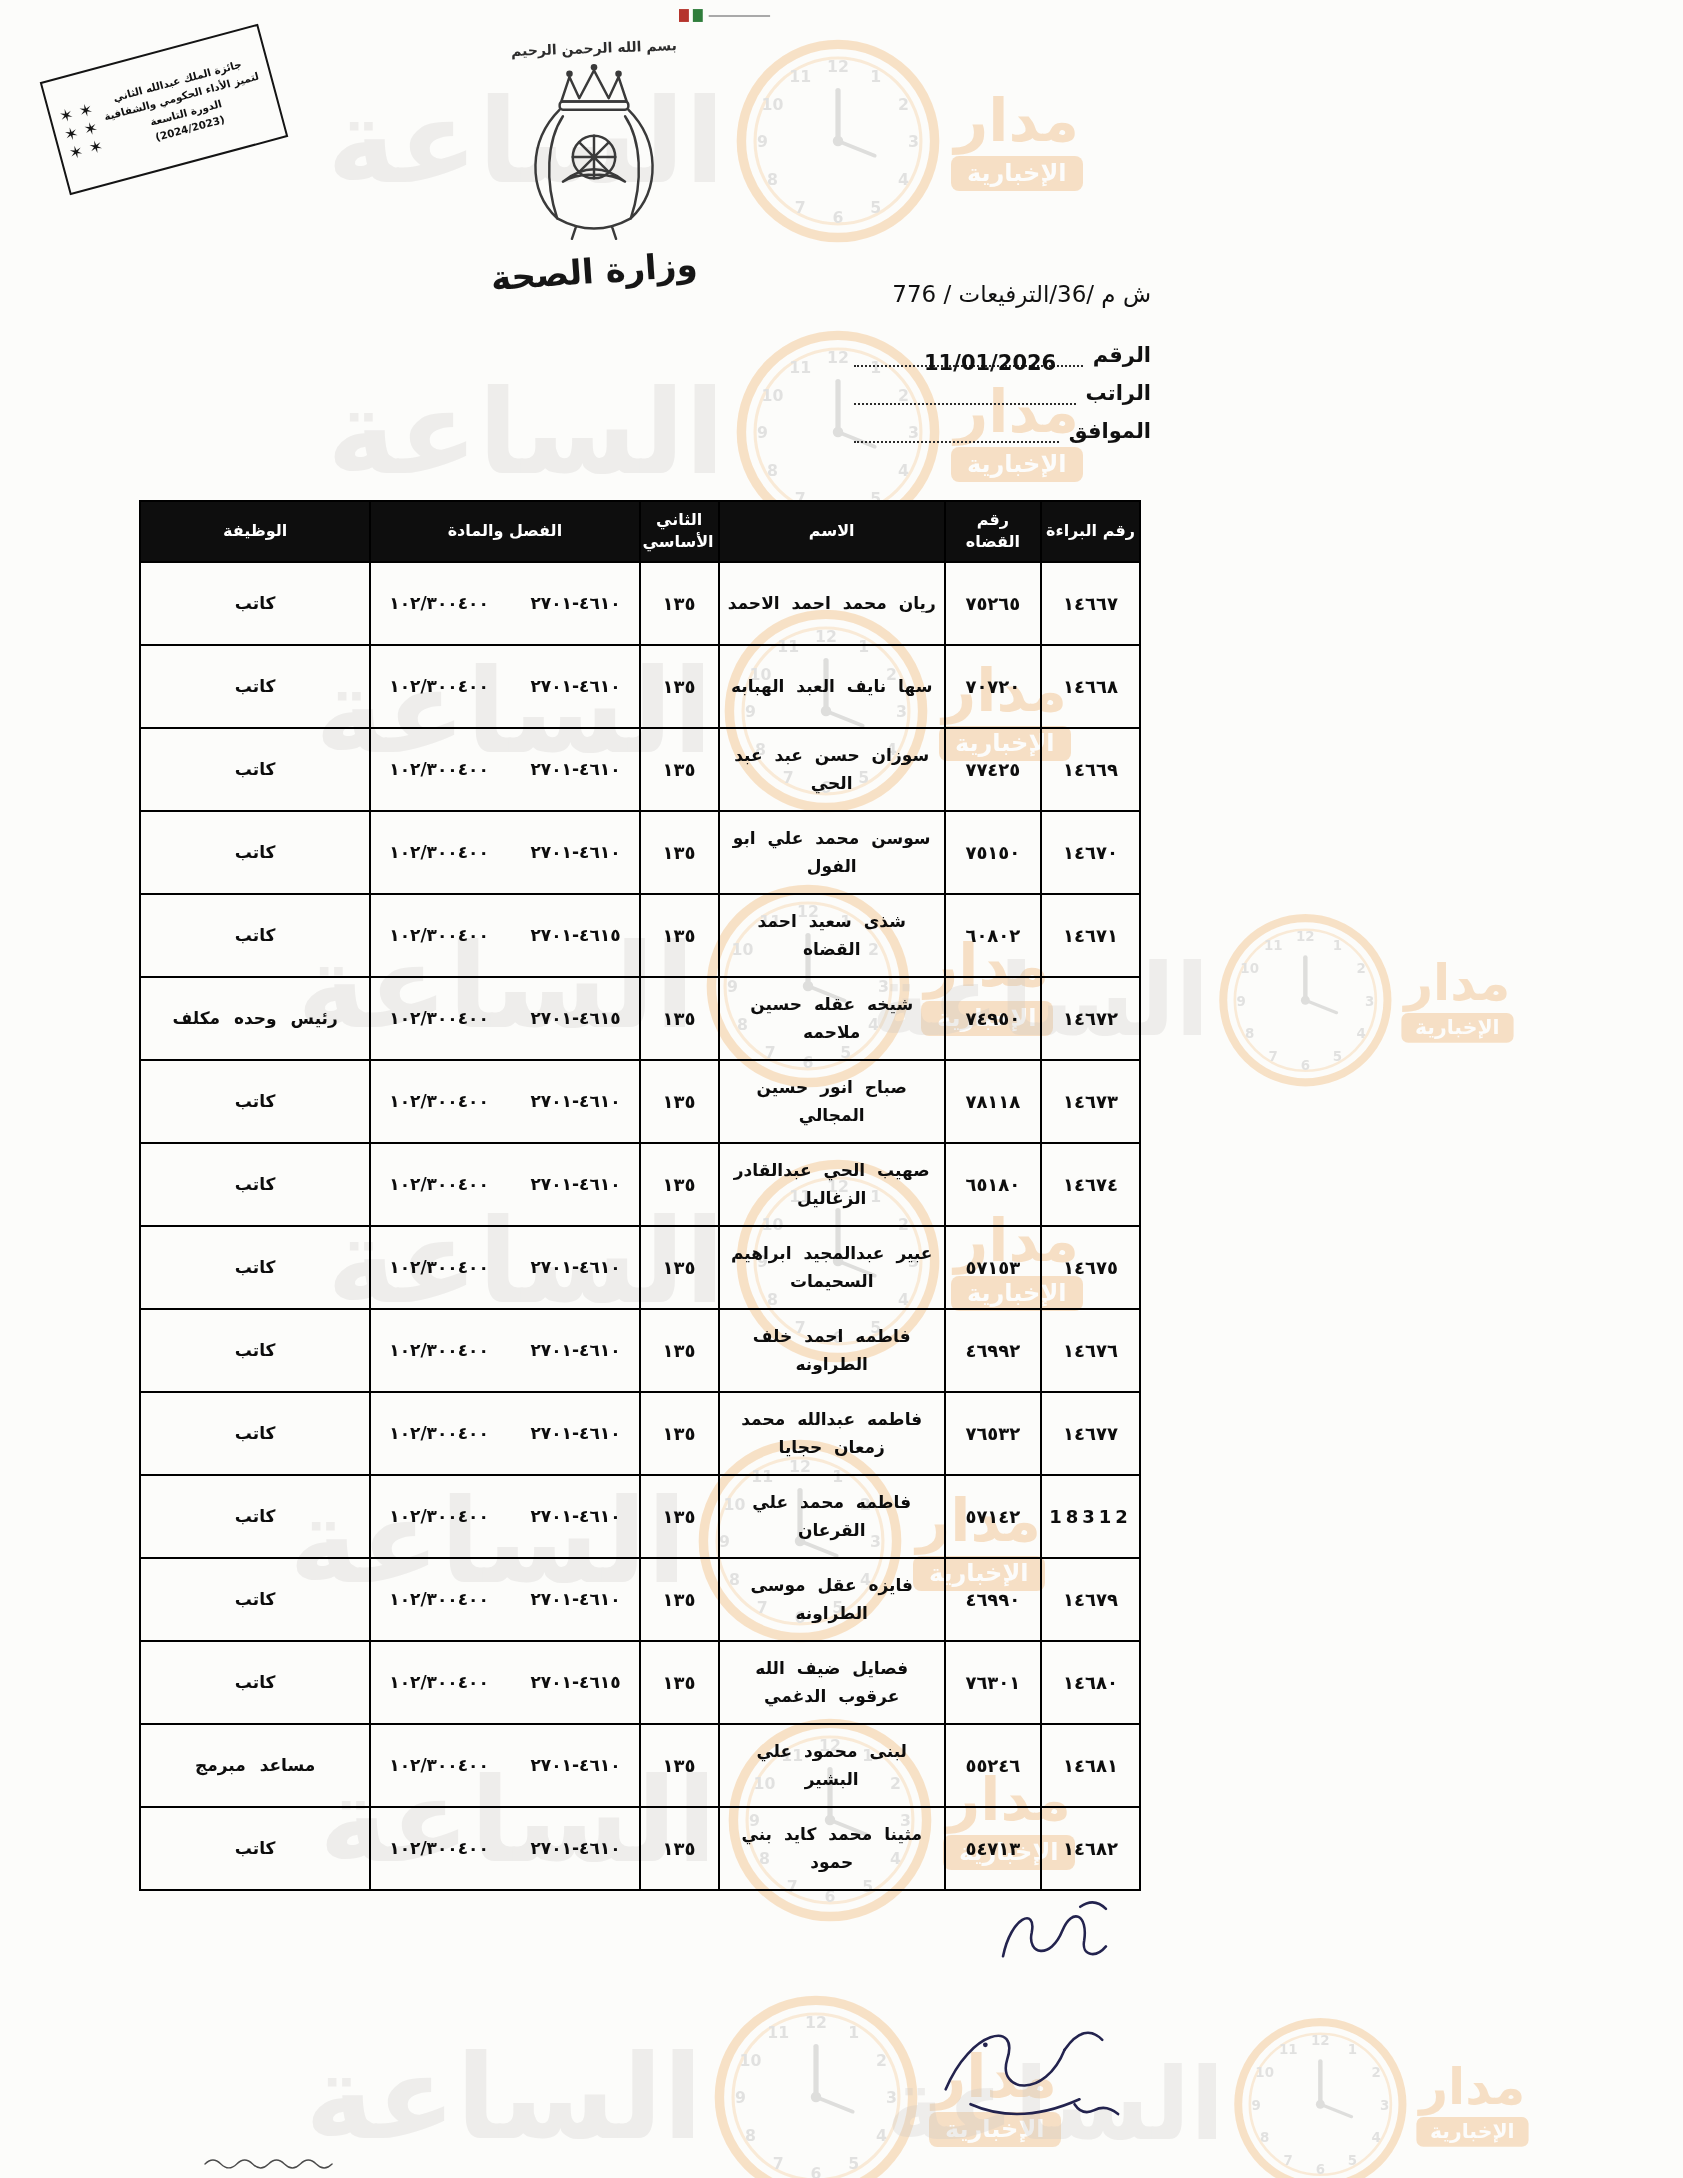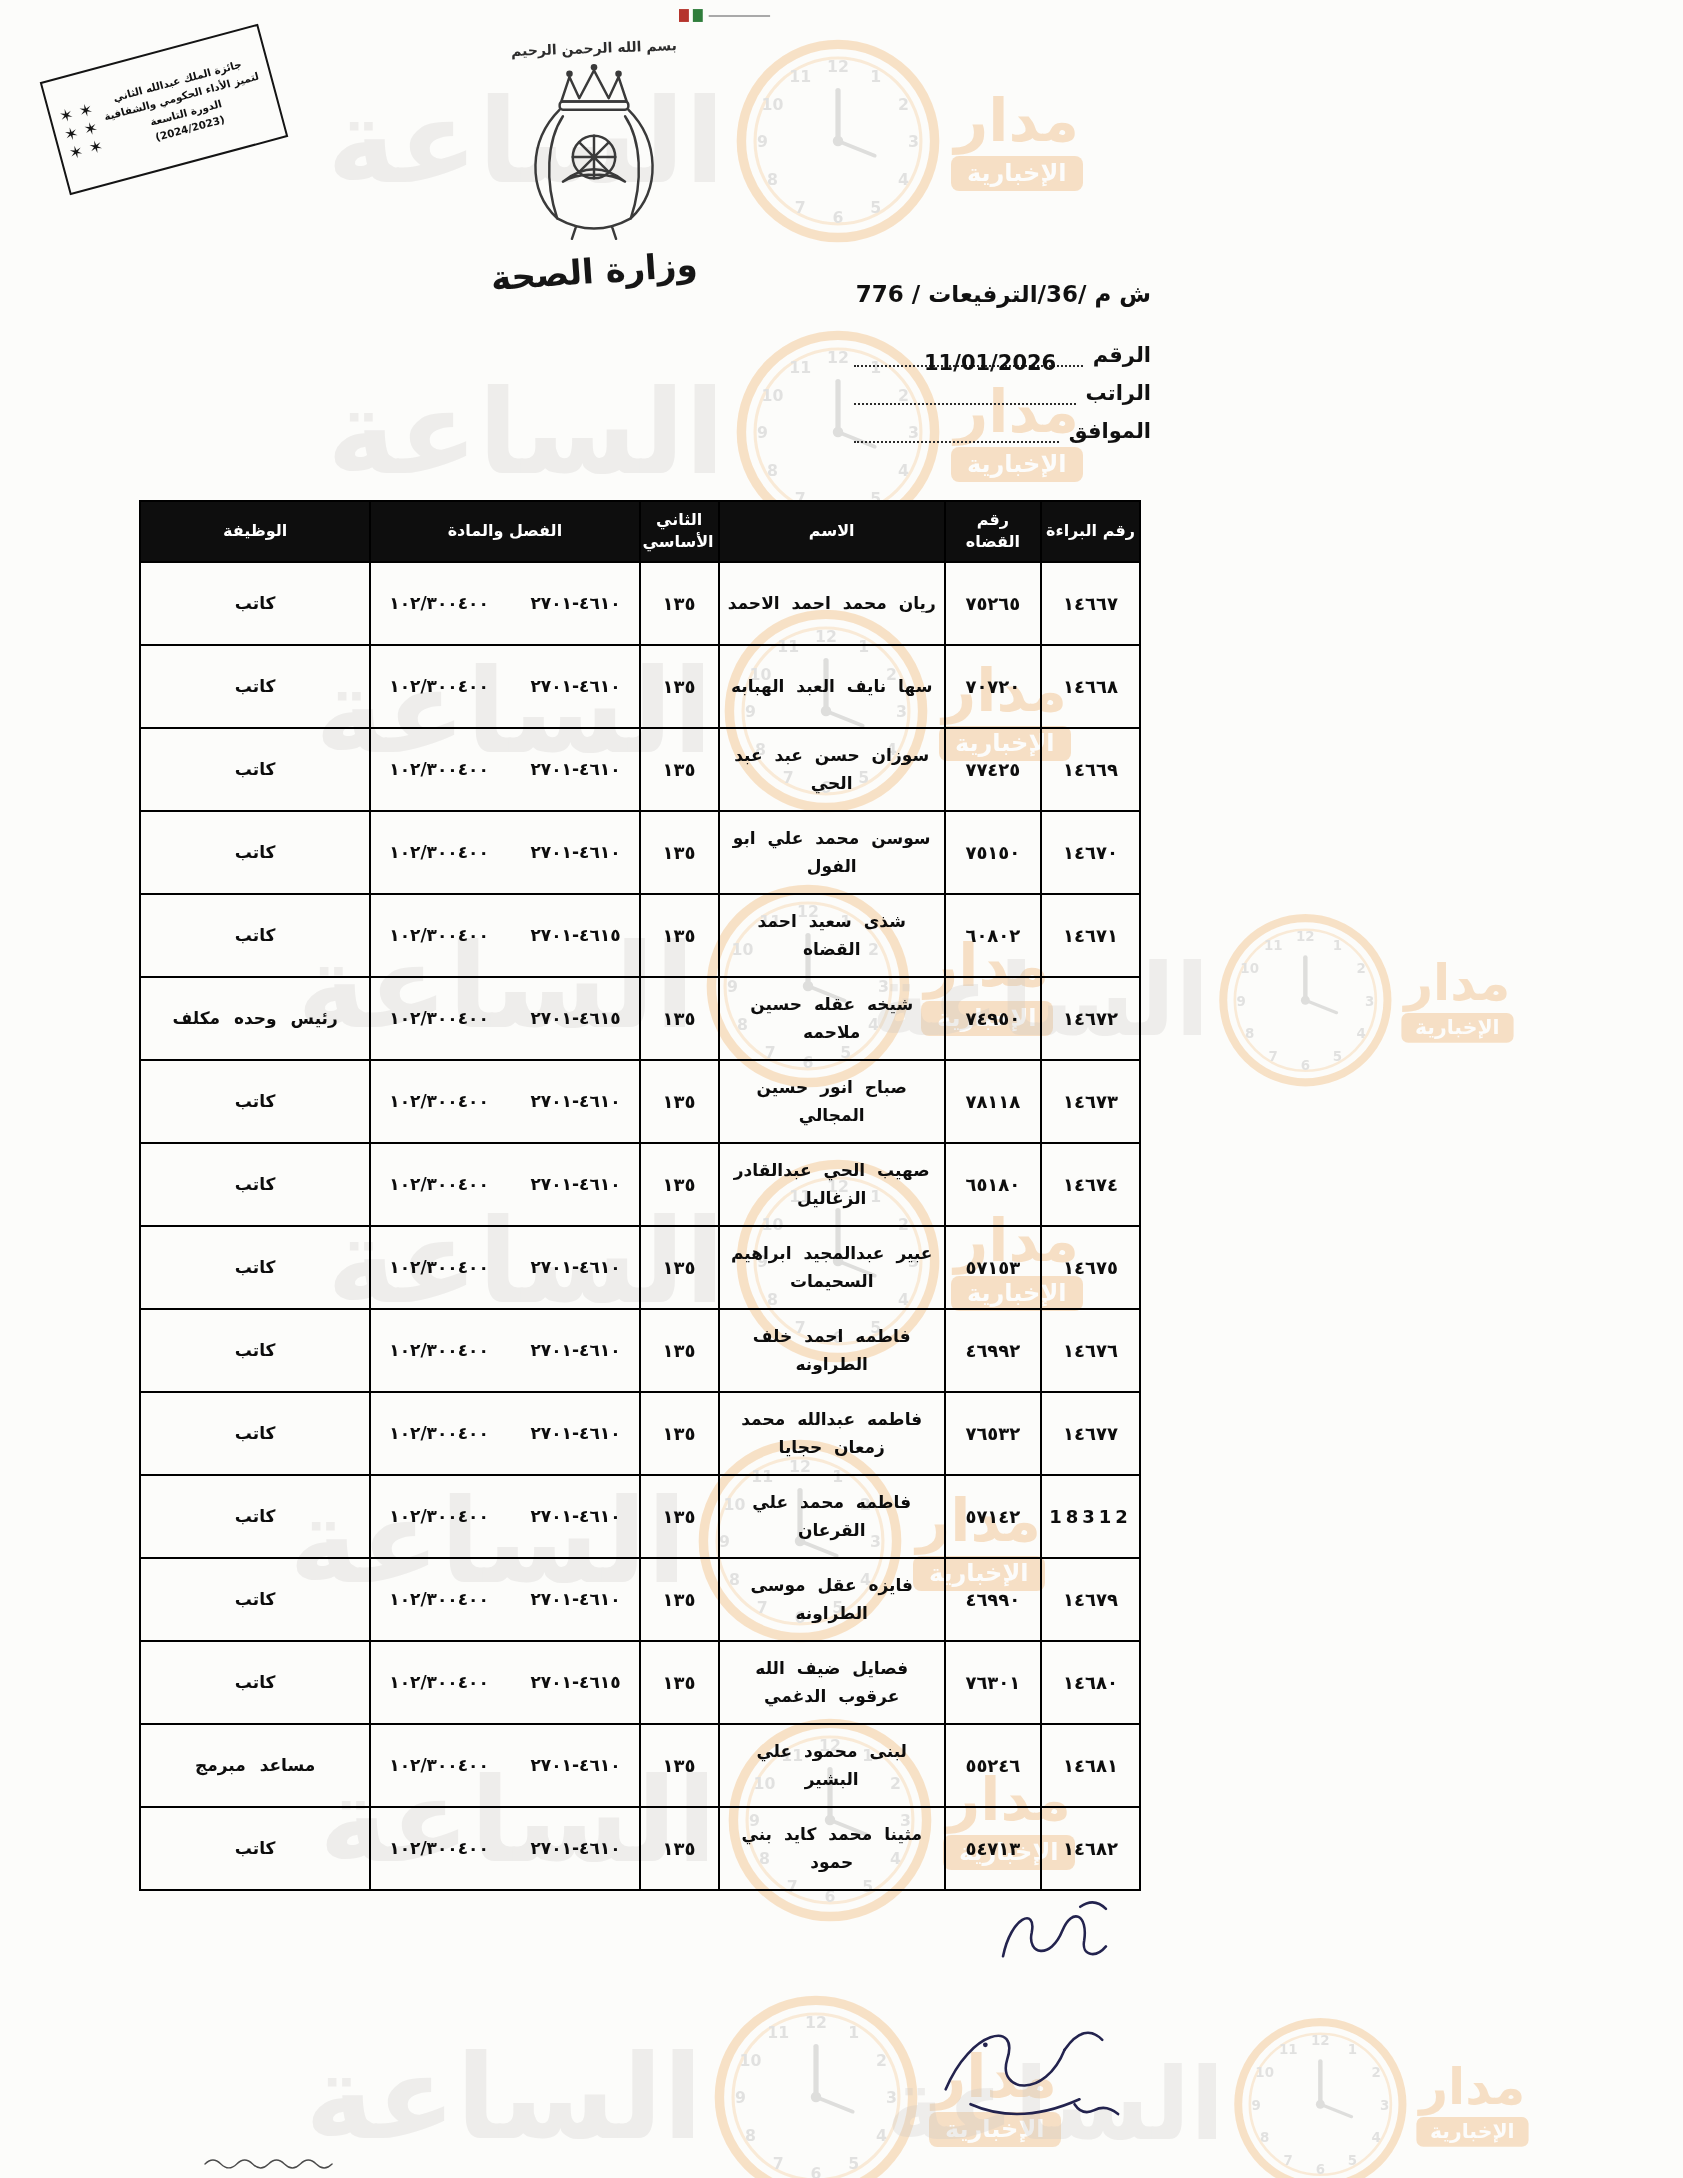--- a/index.html
+++ b/index.html
@@ -34,21 +34,21 @@
   .stamp .stars{display:grid;grid-template-columns:1fr 1fr;gap:2px 6px;font-size:17px;color:#151515;line-height:1}
   
   .emblem-block{position:absolute;left:473px;top:40px;width:242px;z-index:2;text-align:center}
   .basmala{font-size:14px;font-weight:bold;color:#2d2d2d;margin-bottom:3px;transform:rotate(-2deg)}
   .emblem-svg{width:166px;height:188px;display:block;margin:0 auto}
   .emblem-svg *{stroke:#3a3a3a;fill:none;stroke-width:3;stroke-linecap:round;stroke-linejoin:round}
   .emblem-svg .dotfill{fill:#3a3a3a;stroke:none}
   .ministry{font-size:34px;font-weight:bold;color:#161616;margin-top:4px;transform:rotate(-4deg);letter-spacing:1px}
   
   .refblock{position:absolute;right:532px;top:281px;width:297px;z-index:2;direction:rtl}
-  .refline{font-size:23px;font-weight:bold;letter-spacing:0.5px;margin-bottom:22px;white-space:nowrap}
+  .refline{font-size:23px;font-weight:normal;letter-spacing:0.5px;margin-bottom:22px;white-space:nowrap}
   .fieldrow{display:flex;align-items:flex-end;gap:10px;height:38px;font-size:21px;font-weight:bold}
   .fieldrow .dots{flex:1;border-bottom:2.5px dotted #2b2b2b;height:24px;position:relative}
   .dateval{position:absolute;left:70px;top:-30px;font-size:21px;font-weight:bold;direction:ltr;white-space:nowrap}
   
   .maintable{
     position:absolute;left:139px;top:500px;width:1002px;z-index:1;
     border-collapse:collapse;direction:rtl;table-layout:fixed;background:transparent;
   }
   .maintable th{
     background:#0e0e0e;color:#fff;font-size:16px;font-weight:bold;

